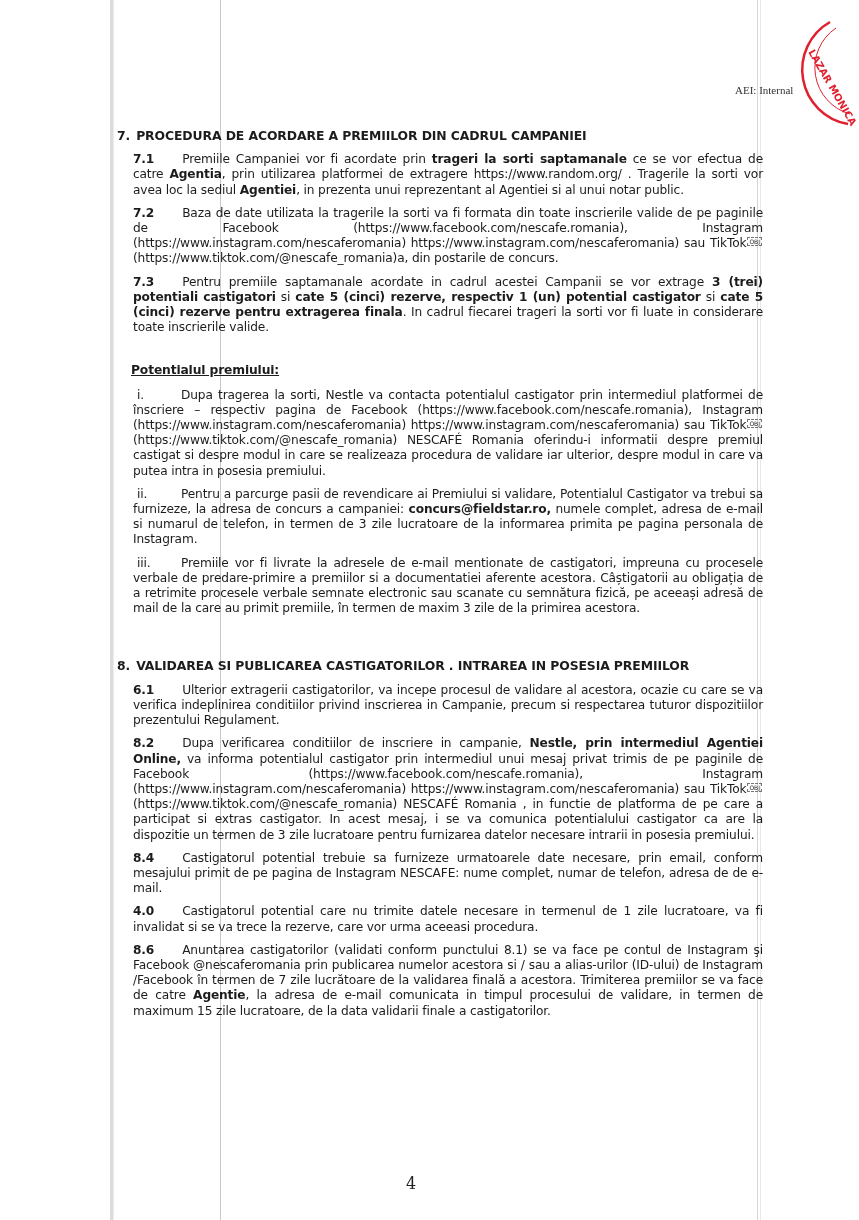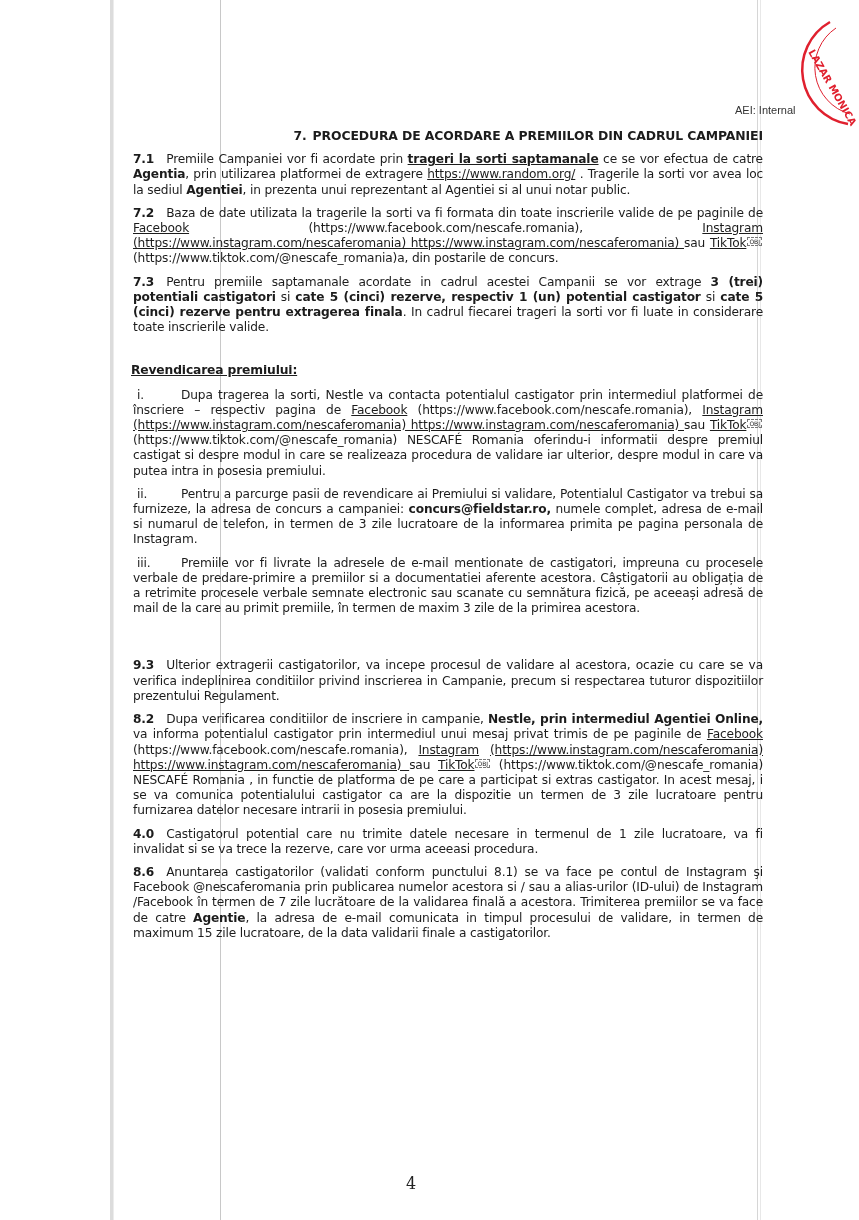--- a/index.html
+++ b/index.html
@@ -10,39 +10,39 @@
       color: #1c1c1c;
     }
     
     .bind-line { position: absolute; left: 110px; top: 0; width: 4px; height: 1220px; background: #dcdcdc; }
     .bind-line2 { position: absolute; left: 113px; top: 0; width: 1px; height: 1220px; background: #ececec; }
     .fold-line { position: absolute; left: 220px; top: 0; width: 1px; height: 1220px; background: #c8c8c8; }
     .right-line { position: absolute; left: 757px; top: 0; width: 1px; height: 1220px; background: #d6d6d6; }
     .right-line2 { position: absolute; left: 760px; top: 0; width: 1px; height: 1220px; background: #e8e8e8; }
 
     .aei-label {
-      position: absolute; left: 735px; top: 104px;
-      font-family: Liberation Sans, sans-serif; font-size: 11px; color: #333;
+      position: absolute; left: 735px; top: 84px;
+      font-family: Liberation Serif, serif; font-size: 11px; color: #333;
     }
     .stamp {
       position: absolute; left: 770px; top: 14px; width: 110px; height: 120px;
     }
 
     .content {
       position: absolute; left: 133px; top: 128px; width: 630px;
       font-size: 12.2px; line-height: 15.2px; letter-spacing: -0.15px;
     }
     .heading {
-      font-weight: bold; font-size: 12.4px; margin: 0 0 9px -16px; letter-spacing: -0.1px; text-align: right;
+      font-weight: bold; font-size: 12.4px; margin: 0 0 9px -16px; letter-spacing: -0.1px;
     }
     .heading .num { margin-right: 6px; }
     p.par { margin: 0 0 8px 0; text-align: justify; }
-    p.par .pnum { font-weight: bold; margin-right: 12px; }
+    p.par .pnum { font-weight: bold; margin-right: 28px; }
     p.par .roman { display: inline-block; width: 48px; padding-left: 4px; box-sizing: border-box; }
-    .u { text-decoration: underline; }
+    .u { }
     .b { font-weight: bold; }
     .obj {
       display: inline-block; font-size: 6px; line-height: 7px; vertical-align: 3px;
       border: 1px dashed #777; padding: 0 1px; margin: 0 1px; letter-spacing: 0;
     }
     .sub-heading {
       font-weight: bold; text-decoration: underline; margin: 28px 0 9px -2px; font-size: 12.3px;
     }
     .gap-large { height: 34px; }
     .page-number {
@@ -72,36 +72,40 @@
   <div class="heading">
     <span class="num">7.</span><span>PROCEDURA DE ACORDARE A PREMIILOR  DIN CADRUL CAMPANIEI</span>
   </div>
 
   <p class="par"><span class="pnum">7.1</span><span>Premiile Campaniei vor fi acordate prin </span><span class="b u">trageri la sorti saptamanale</span><span> ce se vor efectua de catre </span><span class="b">Agentia</span><span>, prin utilizarea platformei de extragere </span><span class="u">https://www.random.org/</span><span> .  Tragerile la sorti vor avea loc la sediul </span><span class="b">Agentiei</span><span>, in prezenta unui reprezentant al Agentiei si al unui notar public.</span></p>
 
   <p class="par"><span class="pnum">7.2</span><span>Baza de date utilizata la tragerile la sorti va fi formata din toate inscrierile valide de pe paginile de </span><span class="u">Facebook</span><span> (https://www.facebook.com/nescafe.romania), </span><span class="u">Instagram</span><span> </span><span class="u">(https://www.instagram.com/nescaferomania) https://www.instagram.com/nescaferomania) </span><span>sau </span><span class="u">TikTok</span><span class="obj">OBJ</span><span> (https://www.tiktok.com/@nescafe_romania)a, din postarile de concurs.</span></p>
 
   <p class="par"><span class="pnum">7.3</span><span>Pentru premiile saptamanale acordate in cadrul acestei Campanii se vor extrage </span><span class="b">3 (trei) potentiali castigatori</span><span> si </span><span class="b">cate 5 (cinci) rezerve, respectiv 1 (un) potential castigator</span><span> si </span><span class="b">cate 5 (cinci) rezerve pentru extragerea finala</span><span>. In cadrul fiecarei trageri la sorti vor fi luate in considerare toate inscrierile valide.</span></p>
 
-  <div class="sub-heading">Revendicarea premiului:</div>
+  <div class="sub-heading">Potentialul premiului:</div>
 
   <p class="par"><span class="roman">i.</span><span>Dupa tragerea la sorti, Nestle va contacta potentialul castigator prin intermediul platformei de înscriere – respectiv pagina de </span><span class="u">Facebook</span><span> (https://www.facebook.com/nescafe.romania), </span><span class="u">Instagram</span><span> </span><span class="u">(https://www.instagram.com/nescaferomania) https://www.instagram.com/nescaferomania) </span><span>sau </span><span class="u">TikTok</span><span class="obj">OBJ</span><span> (https://www.tiktok.com/@nescafe_romania) NESCAFÉ Romania oferindu-i informatii despre premiul castigat si despre modul in care se realizeaza procedura de validare iar ulterior, despre modul in care va putea intra in posesia premiului.</span></p>
 
   <p class="par"><span class="roman">ii.</span><span>Pentru a parcurge pasii de revendicare ai Premiului si validare, Potentialul Castigator va trebui sa  furnizeze, la adresa de concurs a campaniei: </span><span class="b">concurs@fieldstar.ro,</span><span> numele complet, adresa de e-mail si numarul de telefon, in termen de 3 zile lucratoare de la informarea primita pe pagina personala de Instagram.</span></p>
 
   <p class="par"><span class="roman">iii.</span><span>Premiile vor fi livrate la adresele de e-mail mentionate de castigatori, impreuna cu procesele verbale de predare-primire a premiilor si a documentatiei aferente acestora.  Câștigatorii au obligația de a retrimite procesele verbale semnate electronic sau scanate cu semnătura fizică, pe aceeași adresă de mail de la care au primit premiile, în termen de maxim 3 zile de la primirea acestora.</span></p>
 
 
   <div class="gap-large"></div>
 
+  <div class="heading">
+    <span class="num">8.</span><span>VALIDAREA SI PUBLICAREA CASTIGATORILOR . INTRAREA IN POSESIA PREMIILOR</span>
+  </div>
 
-  <p class="par"><span class="pnum">9.3</span><span>Ulterior extragerii castigatorilor, va incepe procesul de validare al acestora, ocazie cu care se va verifica indeplinirea conditiilor privind inscrierea in Campanie, precum si respectarea tuturor dispozitiilor prezentului Regulament.</span></p>
+  <p class="par"><span class="pnum">6.1</span><span>Ulterior extragerii castigatorilor, va incepe procesul de validare al acestora, ocazie cu care se va verifica indeplinirea conditiilor privind inscrierea in Campanie, precum si respectarea tuturor dispozitiilor prezentului Regulament.</span></p>
 
   <p class="par"><span class="pnum">8.2</span><span>Dupa verificarea conditiilor de inscriere in campanie, </span><span class="b">Nestle, prin intermediul Agentiei Online,</span><span> va informa potentialul castigator prin intermediul unui mesaj privat trimis de pe paginile de </span><span class="u">Facebook</span><span> (https://www.facebook.com/nescafe.romania), </span><span class="u">Instagram</span><span> </span><span class="u">(https://www.instagram.com/nescaferomania) https://www.instagram.com/nescaferomania) </span><span>sau </span><span class="u">TikTok</span><span class="obj">OBJ</span><span> (https://www.tiktok.com/@nescafe_romania) NESCAFÉ Romania , in functie de platforma de pe care a participat si extras castigator.  In acest mesaj, i se va comunica potentialului castigator ca are la dispozitie un termen de 3 zile lucratoare pentru furnizarea datelor necesare intrarii in posesia premiului.</span></p>
 
 
+  <p class="par"><span class="pnum">8.4</span><span>Castigatorul potential trebuie sa furnizeze urmatoarele date necesare, prin email, conform mesajului primit de pe pagina de Instagram NESCAFE: nume complet, numar de telefon, adresa de de e-mail.</span></p>
 
   <p class="par"><span class="pnum">4.0</span><span>Castigatorul potential care nu trimite datele necesare in termenul de 1 zile lucratoare, va fi invalidat si se va trece la rezerve, care vor urma aceeasi procedura.</span></p>
 
   <p class="par"><span class="pnum">8.6</span><span>Anuntarea castigatorilor  (validati conform punctului 8.1) se va face pe contul de Instagram şi Facebook @nescaferomania prin publicarea numelor  acestora si / sau a alias-urilor  (ID-ului) de Instagram /Facebook în termen de 7 zile lucrătoare de la validarea finală a acestora. Trimiterea premiilor se va face de catre </span><span class="b">Agentie</span><span>, la adresa de e-mail comunicata in timpul procesului de validare, in termen de maximum 15 zile lucratoare, de la data validarii finale a castigatorilor.</span></p>
 </div>
 
 <div class="page-number">4</div>
 
 </body></html>

